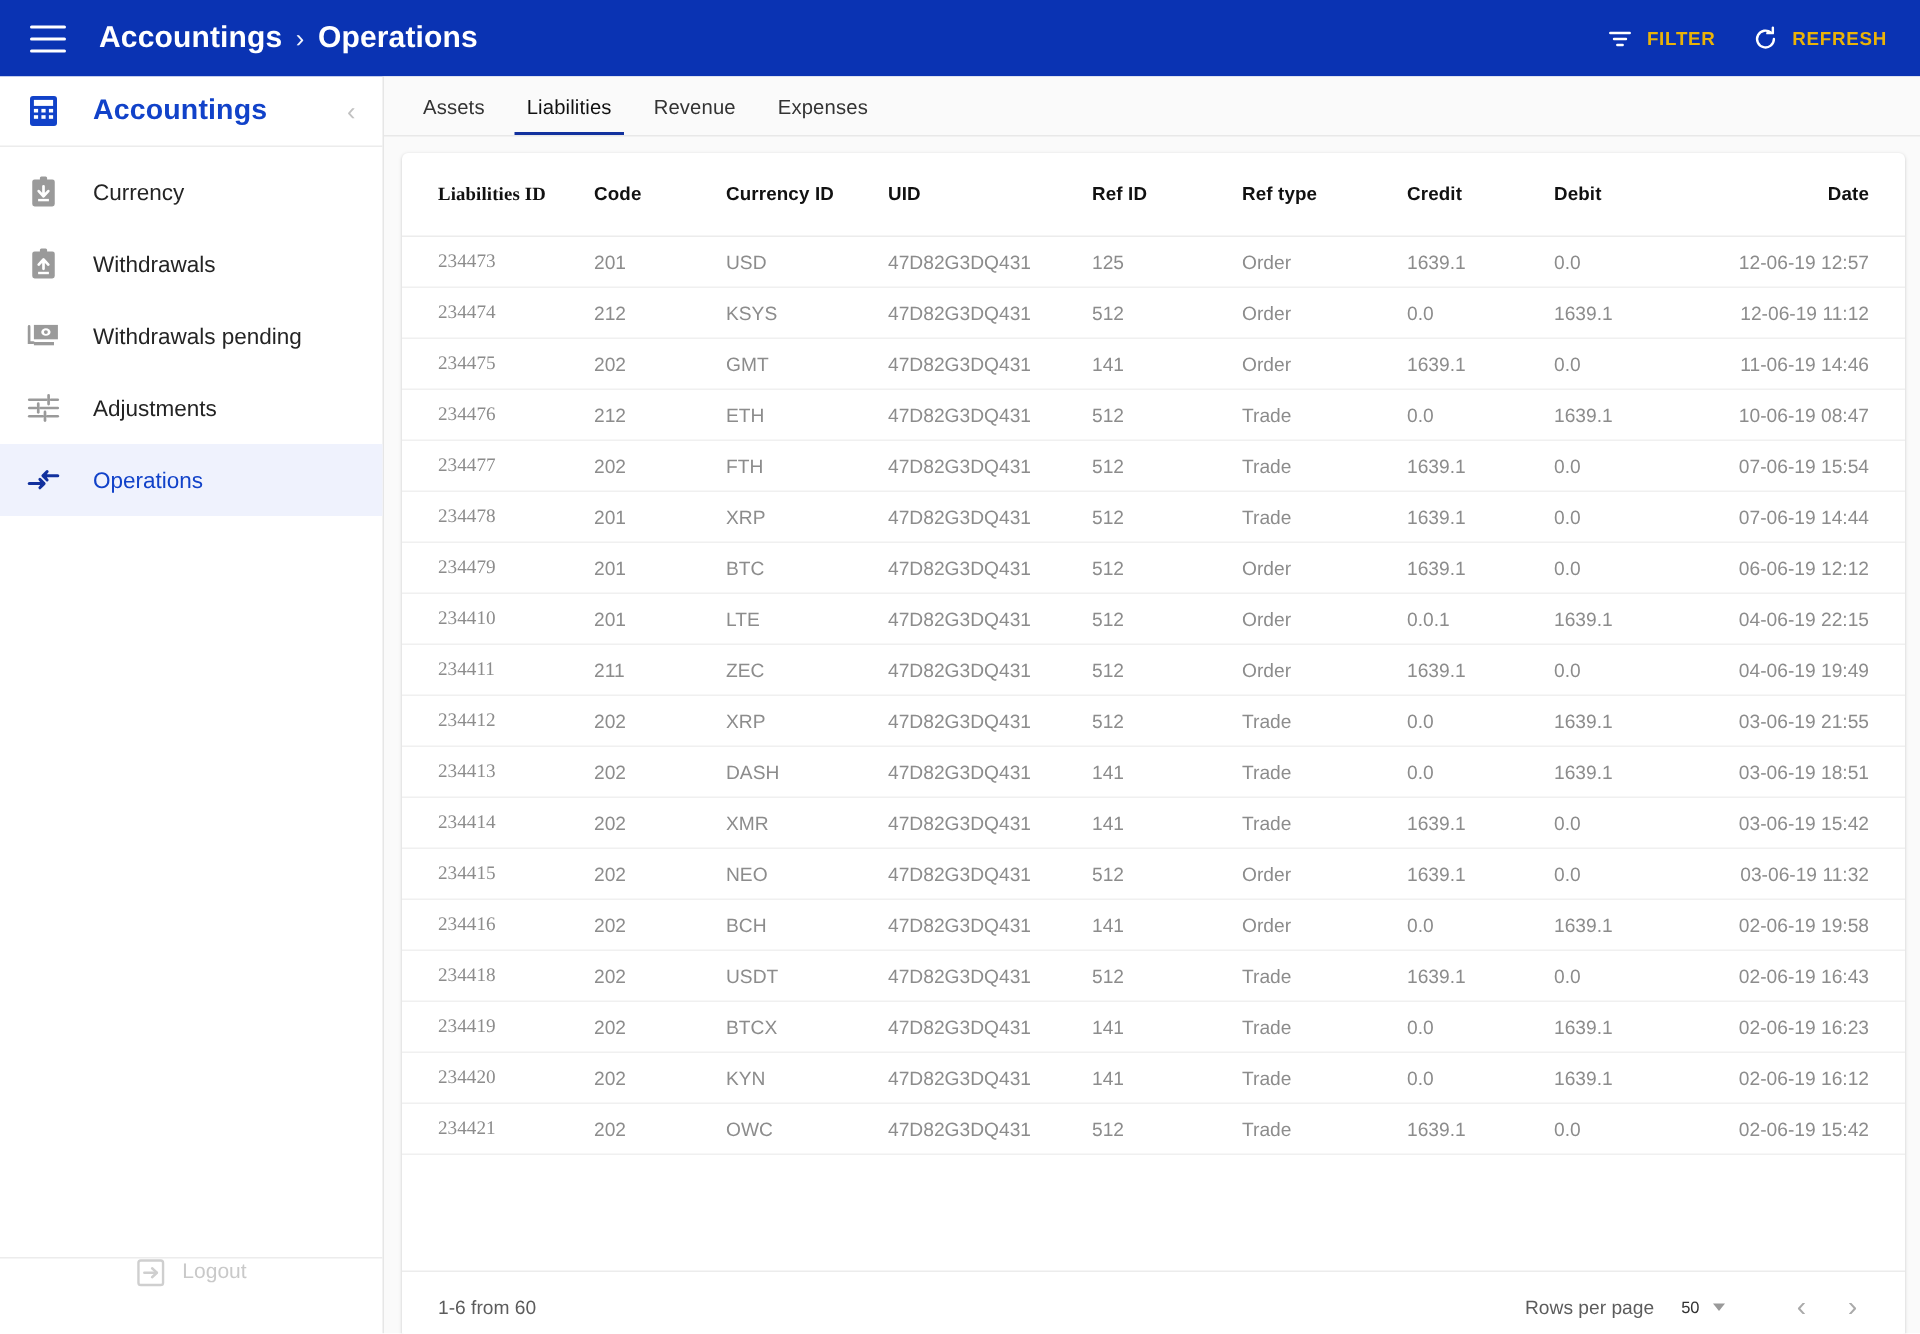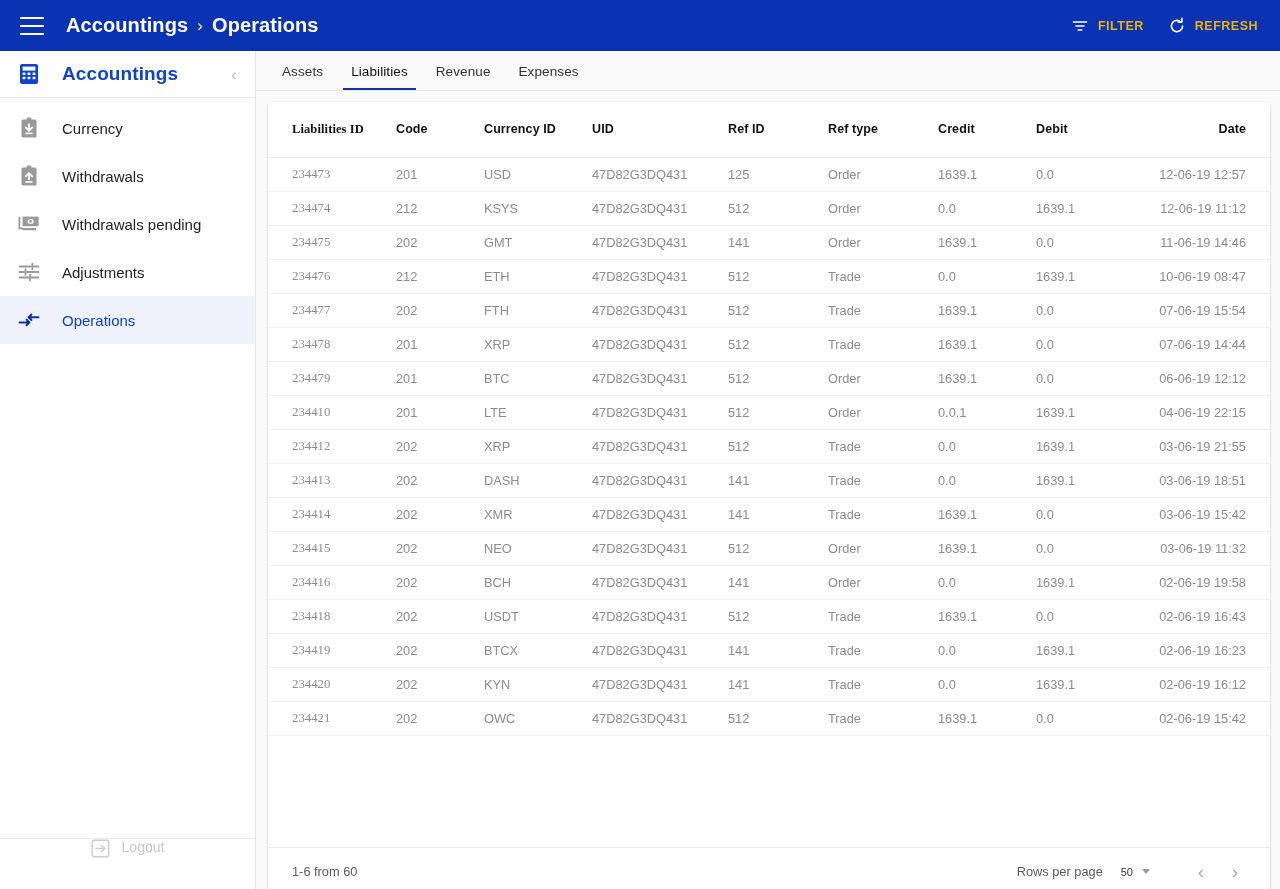--- a/index.html
+++ b/index.html
@@ -389,20 +389,31 @@
             <td class="c-code">201</td>
             <td class="c-cur">LTE</td>
             <td class="c-uid">47D82G3DQ431</td>
             <td class="c-ref">512</td>
             <td class="c-rtype">Order</td>
             <td class="c-cred">0.0.1</td>
             <td class="c-deb">1639.1</td>
             <td class="c-date">04-06-19 22:15</td>
           </tr>
           <tr>
+            <td class="c-id">234411</td>
+            <td class="c-code">211</td>
+            <td class="c-cur">ZEC</td>
+            <td class="c-uid">47D82G3DQ431</td>
+            <td class="c-ref">512</td>
+            <td class="c-rtype">Order</td>
+            <td class="c-cred">1639.1</td>
+            <td class="c-deb">0.0</td>
+            <td class="c-date">04-06-19 19:49</td>
+          </tr>
+          <tr>
             <td class="c-id">234412</td>
             <td class="c-code">202</td>
             <td class="c-cur">XRP</td>
             <td class="c-uid">47D82G3DQ431</td>
             <td class="c-ref">512</td>
             <td class="c-rtype">Trade</td>
             <td class="c-cred">0.0</td>
             <td class="c-deb">1639.1</td>
             <td class="c-date">03-06-19 21:55</td>
           </tr>

